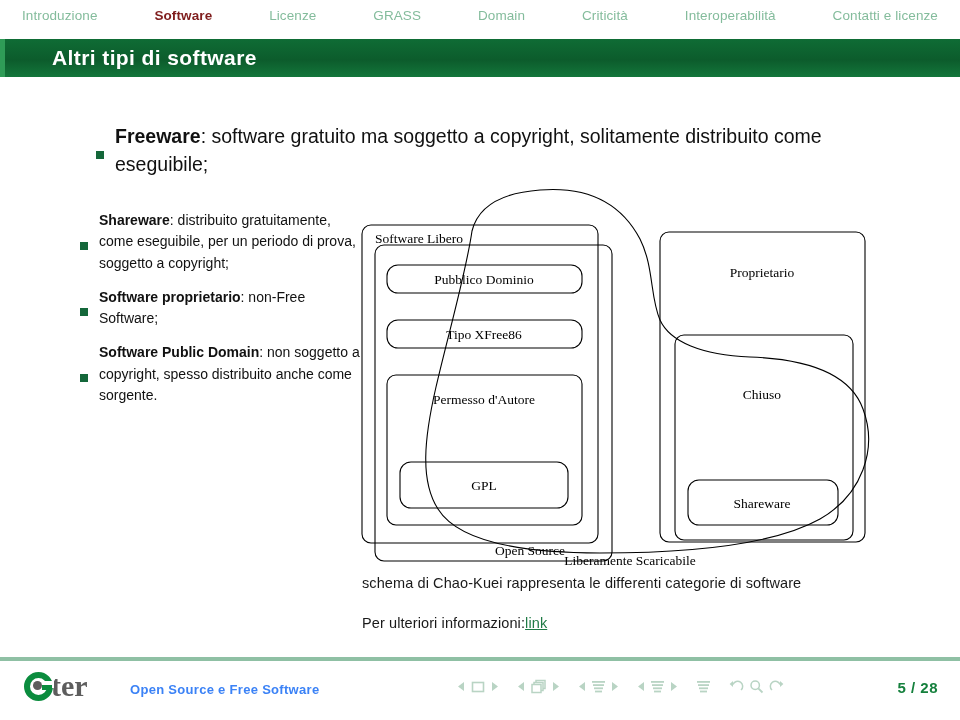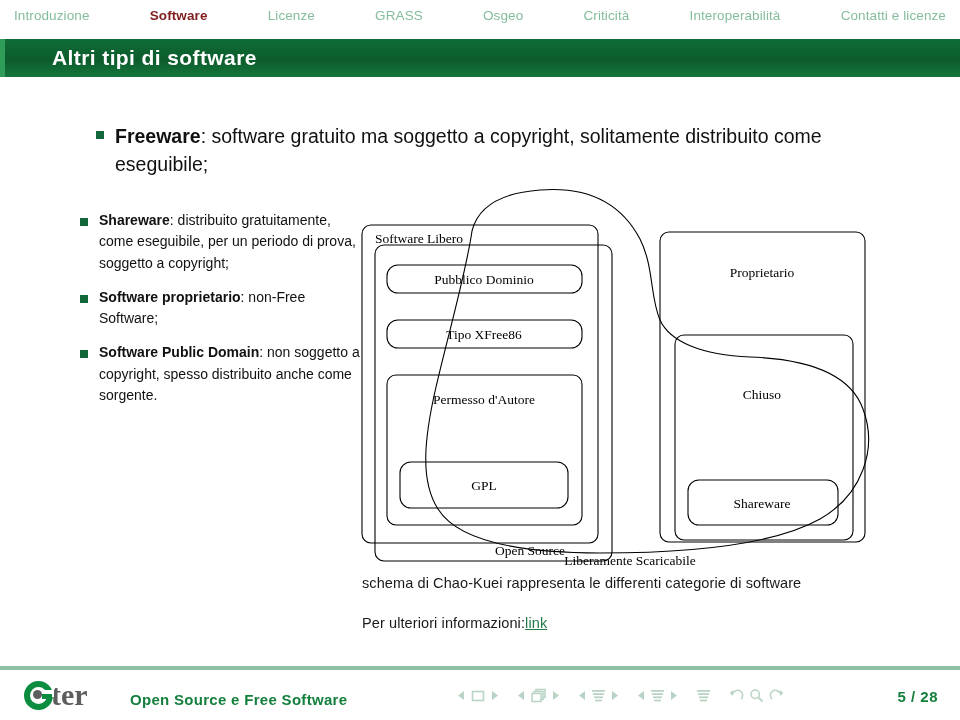--- a/index.html
+++ b/index.html
@@ -16,21 +16,21 @@
     overflow: hidden;
     position: relative;
   }
 
   
   #topnav {
     height: 30px;
     display: flex;
     align-items: center;
     justify-content: space-between;
-    padding: 0 14px;
+    padding: 0 22px;
     box-sizing: border-box;
     background: #ffffff;
   }
   .navitem {
     font-size: 13.5px;
     color: #84bc9c;
     letter-spacing: 0.1px;
     white-space: nowrap;
     cursor: pointer;
   }
@@ -75,21 +75,21 @@
 
   
   #top-bullet {
     position: absolute;
     left: 96px;
     top: 40px;
     width: 740px;
   }
   .bullet-row {
     display: flex;
-    align-items: flex-start;
+    align-items: center;
   }
   .sq {
     width: 8px;
     height: 8px;
     background: #14673a;
     flex: 0 0 auto;
     margin-top: 9px;
     margin-right: 11px;
   }
   .bullet-text {
@@ -141,21 +141,21 @@
     text-decoration: underline;
     cursor: pointer;
   }
 
   
   #footer {
     position: absolute;
     left: 0;
     bottom: 0;
     width: 960px;
-    height: 54px;
+    height: 63px;
     text-align: center;
   }
   #footer-rule {
     position: absolute;
     top: 0; left: 0;
     width: 960px;
     height: 4px;
     background: #8fc0a4;
   }
   #logo {
@@ -208,23 +208,23 @@
     font-size: 30px;
     font-weight: bold;
     color: #5d5d5d;
     margin-left: -2px;
     line-height: 1;
   }
   #footer-title {
     position: absolute;
     left: 130px;
     top: 25px;
-    font-size: 15px;
+    font-size: 13px;
     font-weight: bold;
-    color: #15803d;
+    color: #3b82f6;
     letter-spacing: 0.3px;
   }
   #navbuttons {
     position: absolute;
     left: 455px;
     top: 22px;
     display: flex;
     align-items: center;
     gap: 0px;
   }
@@ -252,21 +252,21 @@
   }
 </style>
 </head>
 <body>
 
 <div id="topnav">
   <div class="navitem">Introduzione</div>
   <div class="navitem active">Software</div>
   <div class="navitem">Licenze</div>
   <div class="navitem">GRASS</div>
-  <div class="navitem">Osgeo</div>
+  <div class="navitem">Domain</div>
   <div class="navitem">Criticità</div>
   <div class="navitem">Interoperabilità</div>
   <div class="navitem">Contatti e licenze</div>
 </div>
 
 <div id="titlebar">
   <div class="leftstripe"></div>
   <div id="title-text">Altri tipi di software</div>
 </div>
 

